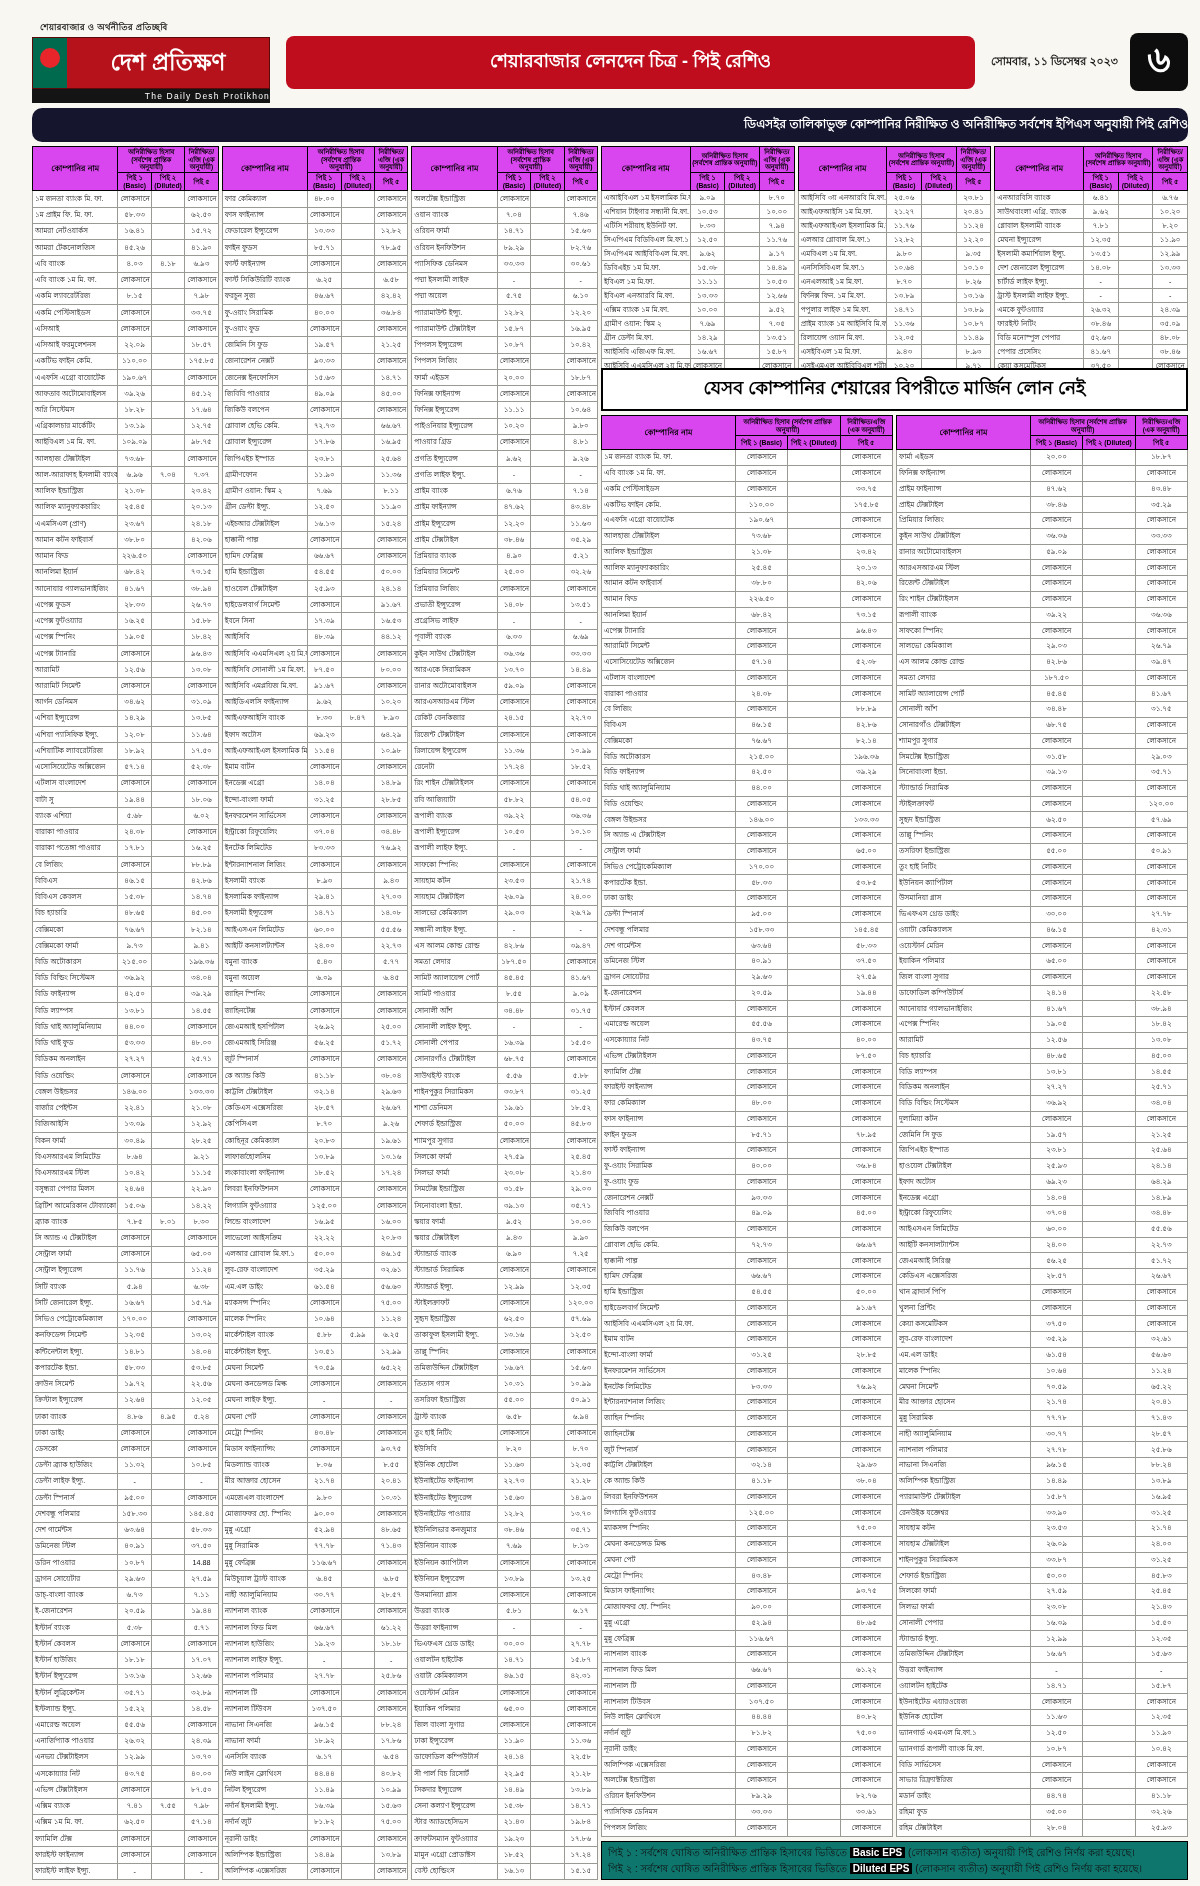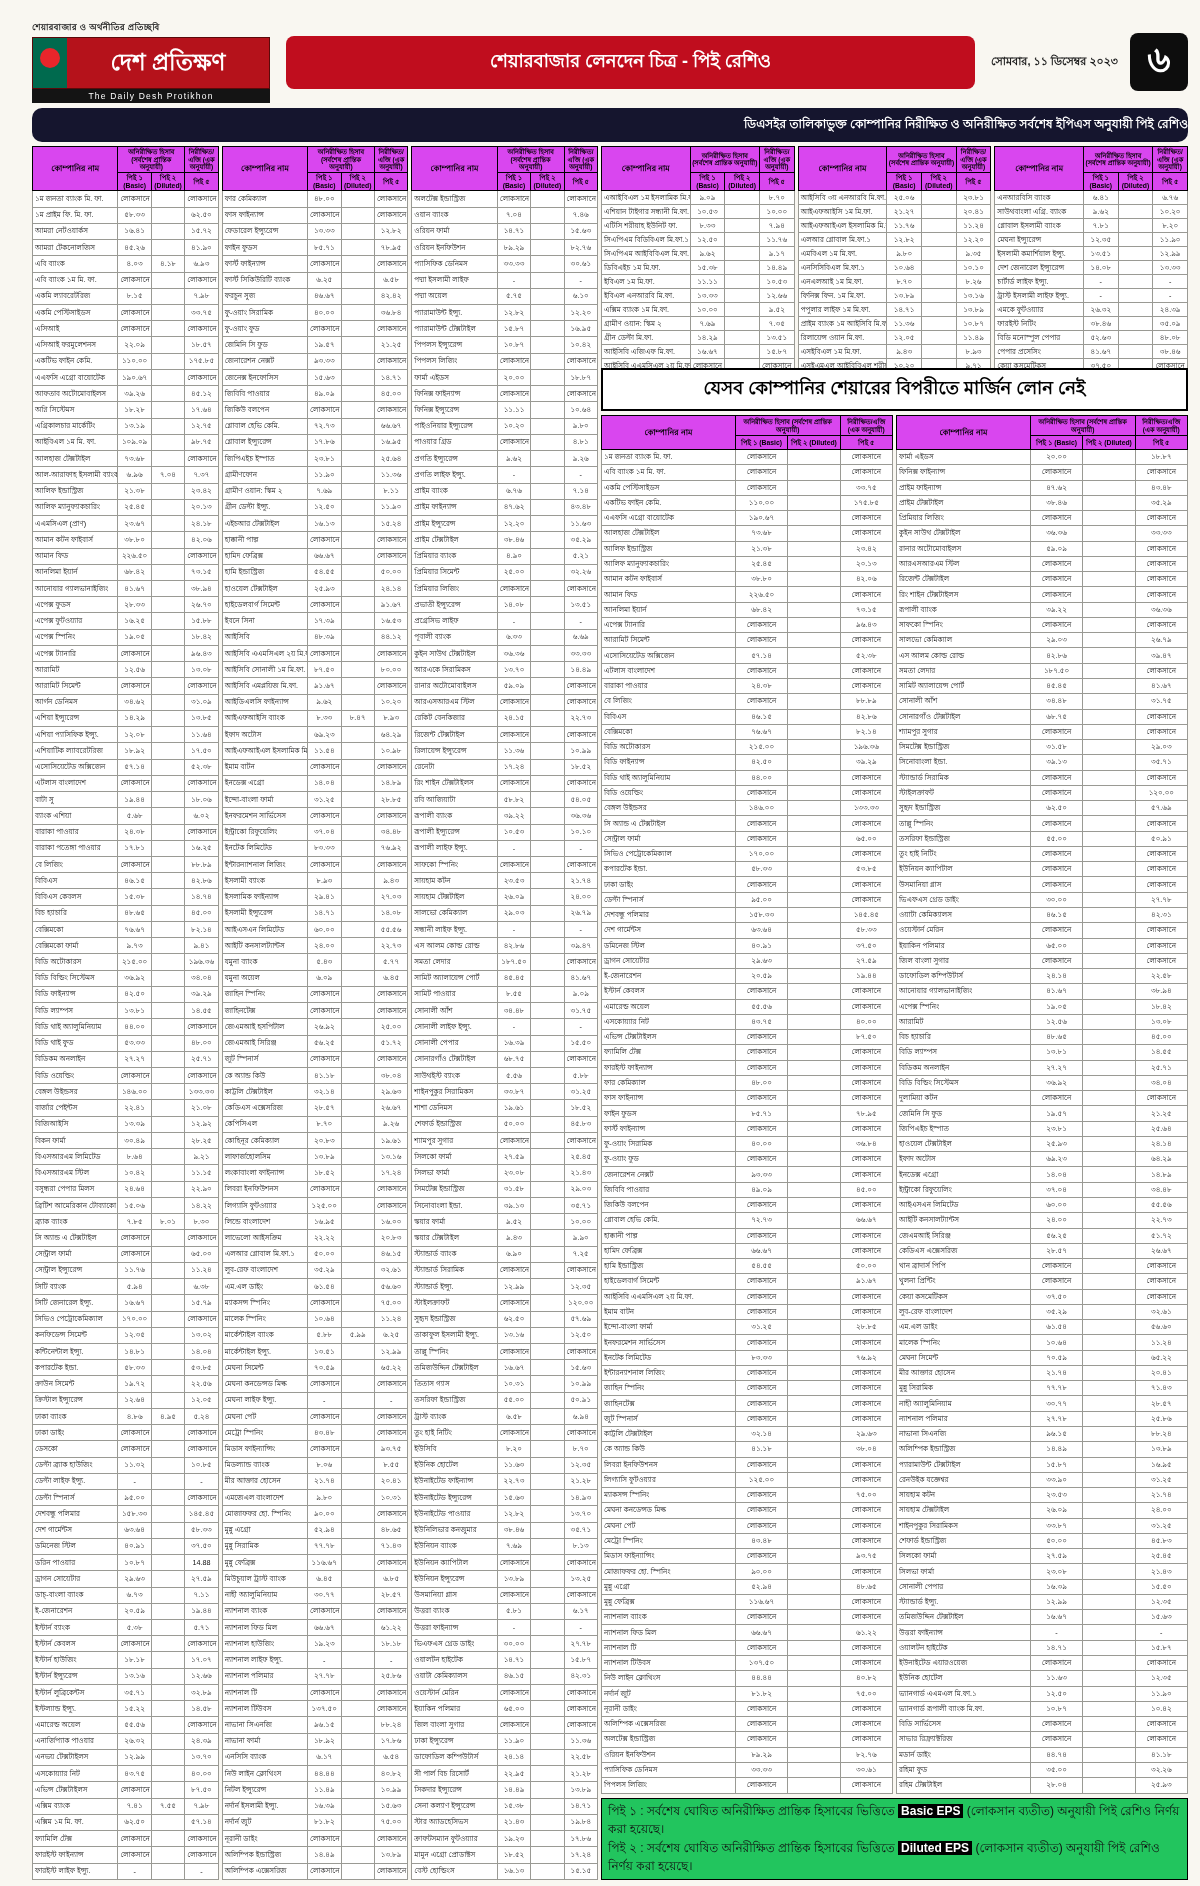--- a/index.html
+++ b/index.html
@@ -2,43 +2,43 @@
 <html><head>
 <meta charset="utf-8">
 <style>
   * { margin:0; padding:0; box-sizing:border-box; }
   body { width:1200px; height:1886px; background:#dddad2; font-family:"Liberation Sans","DejaVu Sans",sans-serif; }
   .page { width:1200px; height:1886px; background:#f9f7f1; padding:22px 12px 8px 32px; overflow:hidden; position:relative; }
 
   
   .header { display:flex; align-items:center; gap:16px; height:80px; }
   .brand { width:238px; }
-  .brand-tagline { font-size:8.5px; color:#222; letter-spacing:.4px; margin-bottom:2px; font-weight:bold; }
+  .brand-tagline { font-size:8.5px; color:#222; letter-spacing:.4px; margin-bottom:2px; font-weight:bold;margin-left:8px; }
   .logo-box { display:flex; height:52px; border:1px solid #5a0a0a; }
   .logo-emblem { width:34px; background:#006a4e; position:relative; }
   .logo-emblem::after { content:""; position:absolute; left:7px; top:10px; width:20px; height:20px; background:#e8252b; border-radius:50%; }
   .logo-text { flex:1; background:#b5121b; color:#fff; font-weight:bold; font-size:23px; display:flex; align-items:center; justify-content:center; white-space:nowrap; }
-  .logo-en { background:#141414; color:#fff; font-size:8.5px; text-align:center; padding:2px 0; letter-spacing:1.2px; }
+  .logo-en { background:#141414; color:#fff; font-size:8.5px; text-align:right; padding:2px 0; letter-spacing:1.2px; }
   .main-title { flex:1; background:#c00d1e; color:#fff; font-weight:bold; font-size:18px; text-align:center; padding:11px 6px; border-radius:8px; white-space:nowrap; }
   .header-right { display:flex; align-items:center; gap:12px; }
   .date-text { font-size:11px; font-weight:bold; color:#1a1a1a; white-space:nowrap; }
   .page-num { width:58px; height:58px; background:#0d0d0d; color:#fff; font-size:36px; font-weight:bold; display:flex; align-items:center; justify-content:center; border-radius:8px; }
 
   
   .section-bar { margin-top:6px; background:#15152e; color:#fff; text-align:right; font-size:12px; font-weight:bold; padding:7px 0; border-radius:10px; }
 
   
   .content { display:flex; gap:3px; margin-top:4px; height:1734px; }
   .left-group { display:flex; gap:3px; width:566px; }
   .tcol { flex:1; min-width:0; }
   .right-group { width:587px; display:flex; flex-direction:column; gap:4px; }
   .top-band { display:flex; gap:3px; height:218px; }
   .margin-title { border:2px solid #000; background:#fff; text-align:center; font-size:18px; font-weight:bold; padding:4px 0; color:#000; }
   .margin-band { flex:1; display:flex; gap:3px; min-height:0; }
-  .footnote { border:1px solid #000; font-size:12px; line-height:1.55; padding:3px 6px; background:#22c55e; color:#111; }
+  .footnote { border:1px solid #000; font-size:10px; line-height:1.55; padding:3px 6px; background:#0f766e; color:#111; }
   .footnote .hl { background:#000; color:#fff; padding:0 3px; font-weight:bold; }
 
   
   table.pe { width:100%; height:100%; border-collapse:collapse; background:#fff; table-layout:fixed; border:1.5px solid #000; }
   table.pe th, table.pe td { border:0.5px solid #9a9a94; }
   table.pe thead th { background:#d946ef; font-weight:bold; text-align:center; line-height:1.15; padding:1px; border:0.7px solid #000; }
   th.h-name { font-size:8px; height:34px; }
   th.h-grp  { font-size:6.6px; height:20px; }
   th.h-sub  { font-size:6.8px; height:14px; }
   table.pe td { font-size:7.2px; padding:0 2px; white-space:nowrap; overflow:hidden; color:#111; height:14px; }

